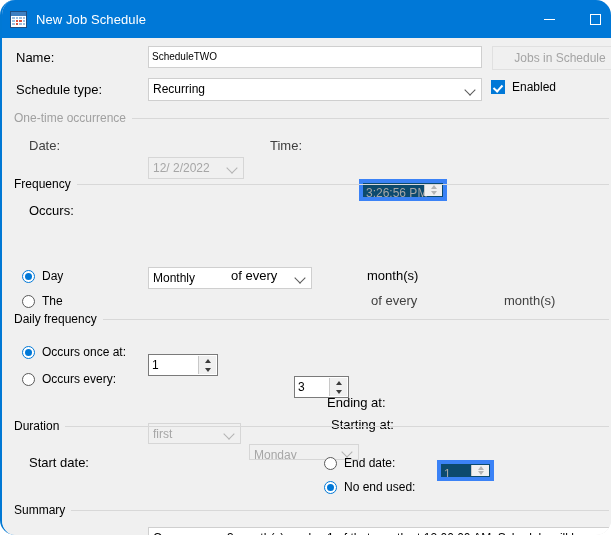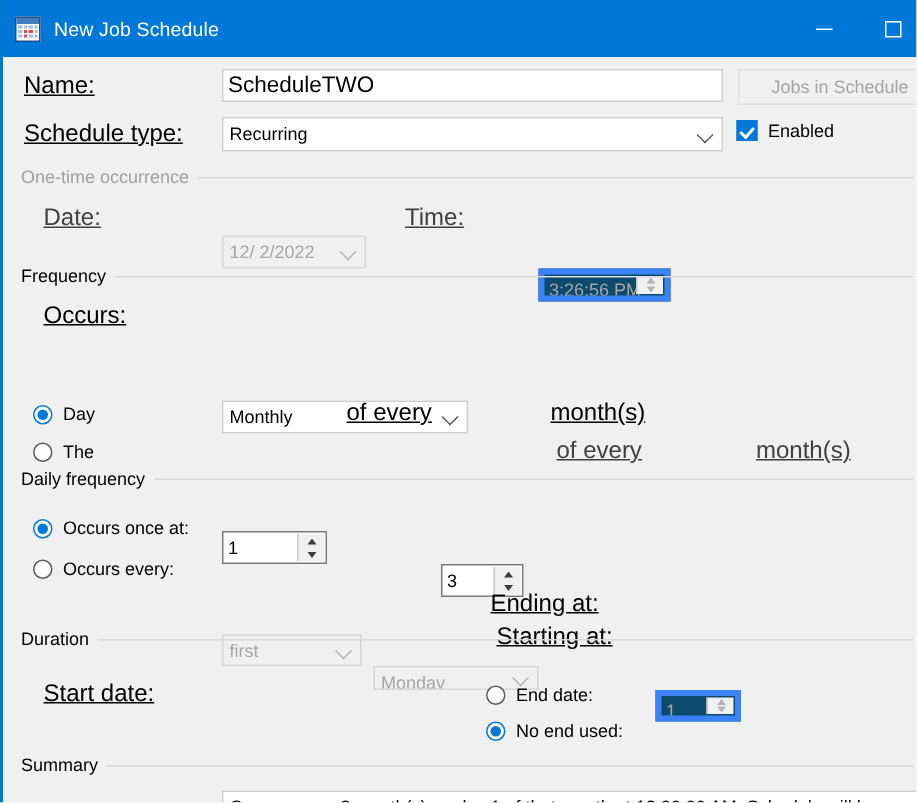--- a/index.html
+++ b/index.html
@@ -18,20 +18,21 @@
 
   
   #window {
     position: relative;
     width: 611px;
     height: 535px;
     background: #f0f0f0;
     box-sizing: border-box;
     border-left: 2px solid #0078d4;
     overflow: hidden;
+    border-radius: 15px;
   }
 
   
   #titlebar {
     position: absolute;
     left: 0; top: 0;
     width: 611px;
     height: 38px;
     background: #0078d7;
     display: flex;
@@ -101,35 +102,34 @@
     left: 0; top: 38px;
     width: 609px;
     height: 497px;
     background: #f0f0f0;
   }
 
   
   .abs { position: absolute; }
 
   .lbl {
-    font-size: 16px;
+    font-size: 13px;
     color: #000000;
     white-space: nowrap;
     line-height: 14px;
-    text-decoration: underline;
   }
   .lbl.dis { color: #404040; }
 
   
   .textbox {
     box-sizing: border-box;
     background: #ffffff;
     border: 1px solid #7a7a7a;
     font-family: "Liberation Sans", sans-serif;
-    font-size: 15px;
+    font-size: 10px;
     color: #000000;
     line-height: 20px;
     padding: 0 3px;
     white-space: nowrap;
     overflow: hidden;
   }
   .textbox.flat {
     border: 1px solid #cfcfcf;
     background: #ffffff;
   }

